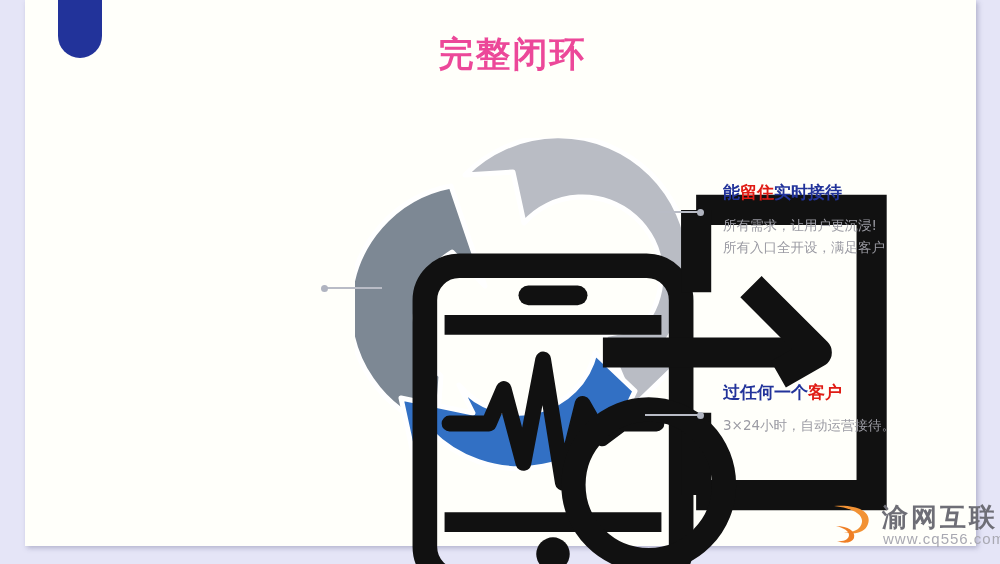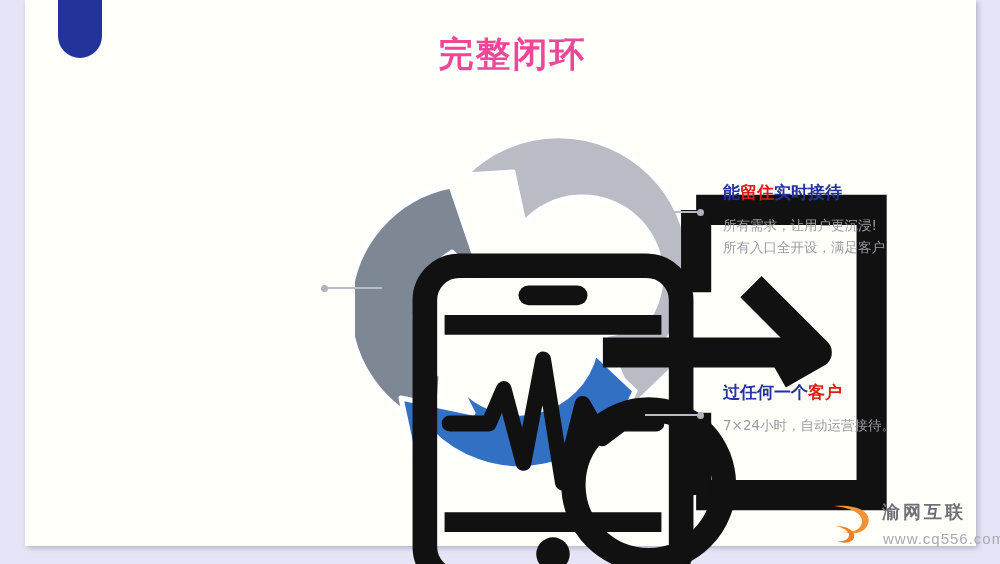--- a/index.html
+++ b/index.html
@@ -81,21 +81,21 @@
   #watermark{
     position:absolute;
     left:805px;top:500px;
     width:185px;height:52px;
   }
   #watermark-logo{
     position:absolute;left:0;top:2px;width:46px;height:44px;
   }
   #watermark-name{
     position:absolute;left:52px;top:0px;
-    font-size:18px;font-weight:bold;letter-spacing:3px;
+    font-size:26px;font-weight:bold;letter-spacing:3px;
     color:#6e6e76;
     font-family:"DejaVu Sans","Liberation Sans",sans-serif;
   }
   #watermark-url{
     position:absolute;left:53px;top:30px;
     font-size:15px;letter-spacing:1px;
     color:#a9a9b2;
     font-family:"Liberation Sans",sans-serif;
   }
 </style>
@@ -193,21 +193,21 @@
     <div class="desc">
       <div>所有需求，让用户更沉浸!</div>
       <div>所有入口全开设，满足客户</div>
     </div>
   </div>
 
   <div class="callout" id="callout-bottomright">
     <div class="headline">
       <div><span class="b">过任何一个</span><span class="r">客户</span></div>
     </div>
-    <div class="desc">7×24小时，自动运营接待。</div>
+    <div class="desc">3×24小时，自动运营接待。</div>
   </div>
 
   <div id="watermark">
     <div id="watermark-logo">
       <svg viewBox="0 0 46 44" xmlns="http://www.w3.org/2000/svg">
         <path d="M 4 4 C 28 2 42 10 38 22 C 35 31 24 33 14 30 C 24 31 31 27 32 20 C 33 12 22 6 4 4 Z" fill="#f29234"></path>
         <path d="M 6 24 C 18 24 26 29 24 36 C 22 41 14 42 7 39 C 14 40 19 37 19 33 C 19 29 14 26 6 24 Z" fill="#ef7f25"></path>
       </svg>
     </div>
     <div id="watermark-name">渝网互联</div>

